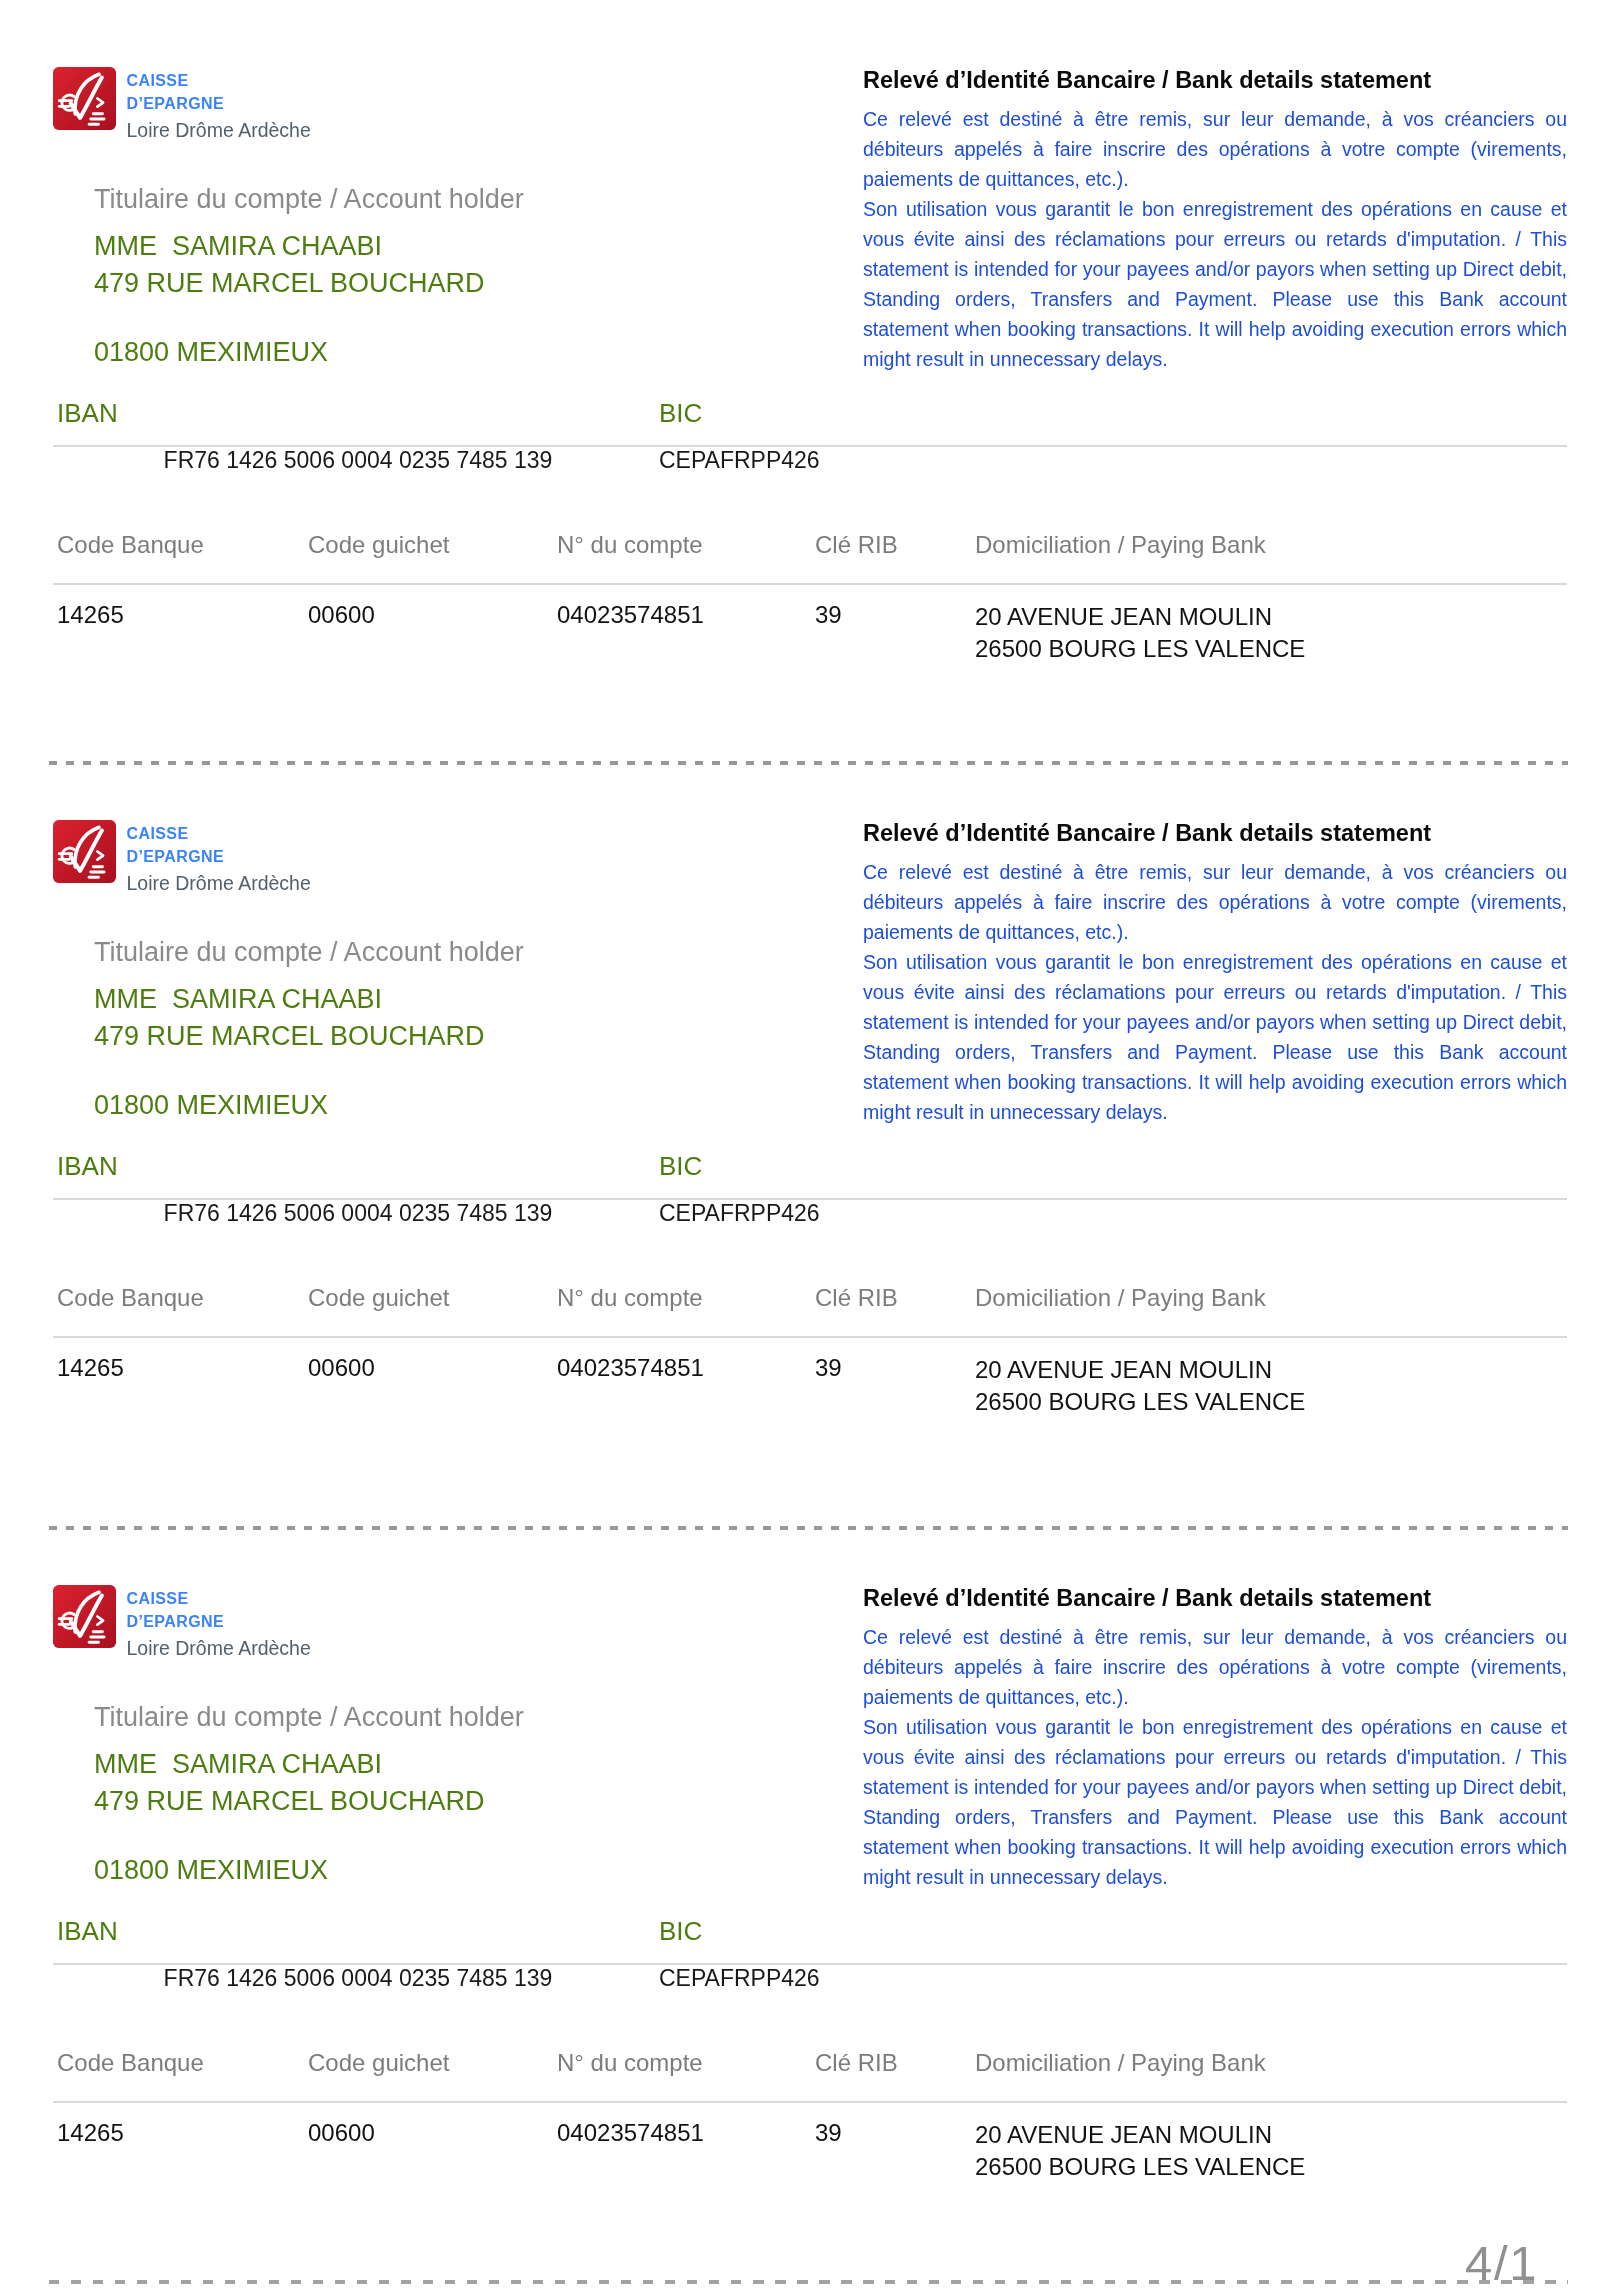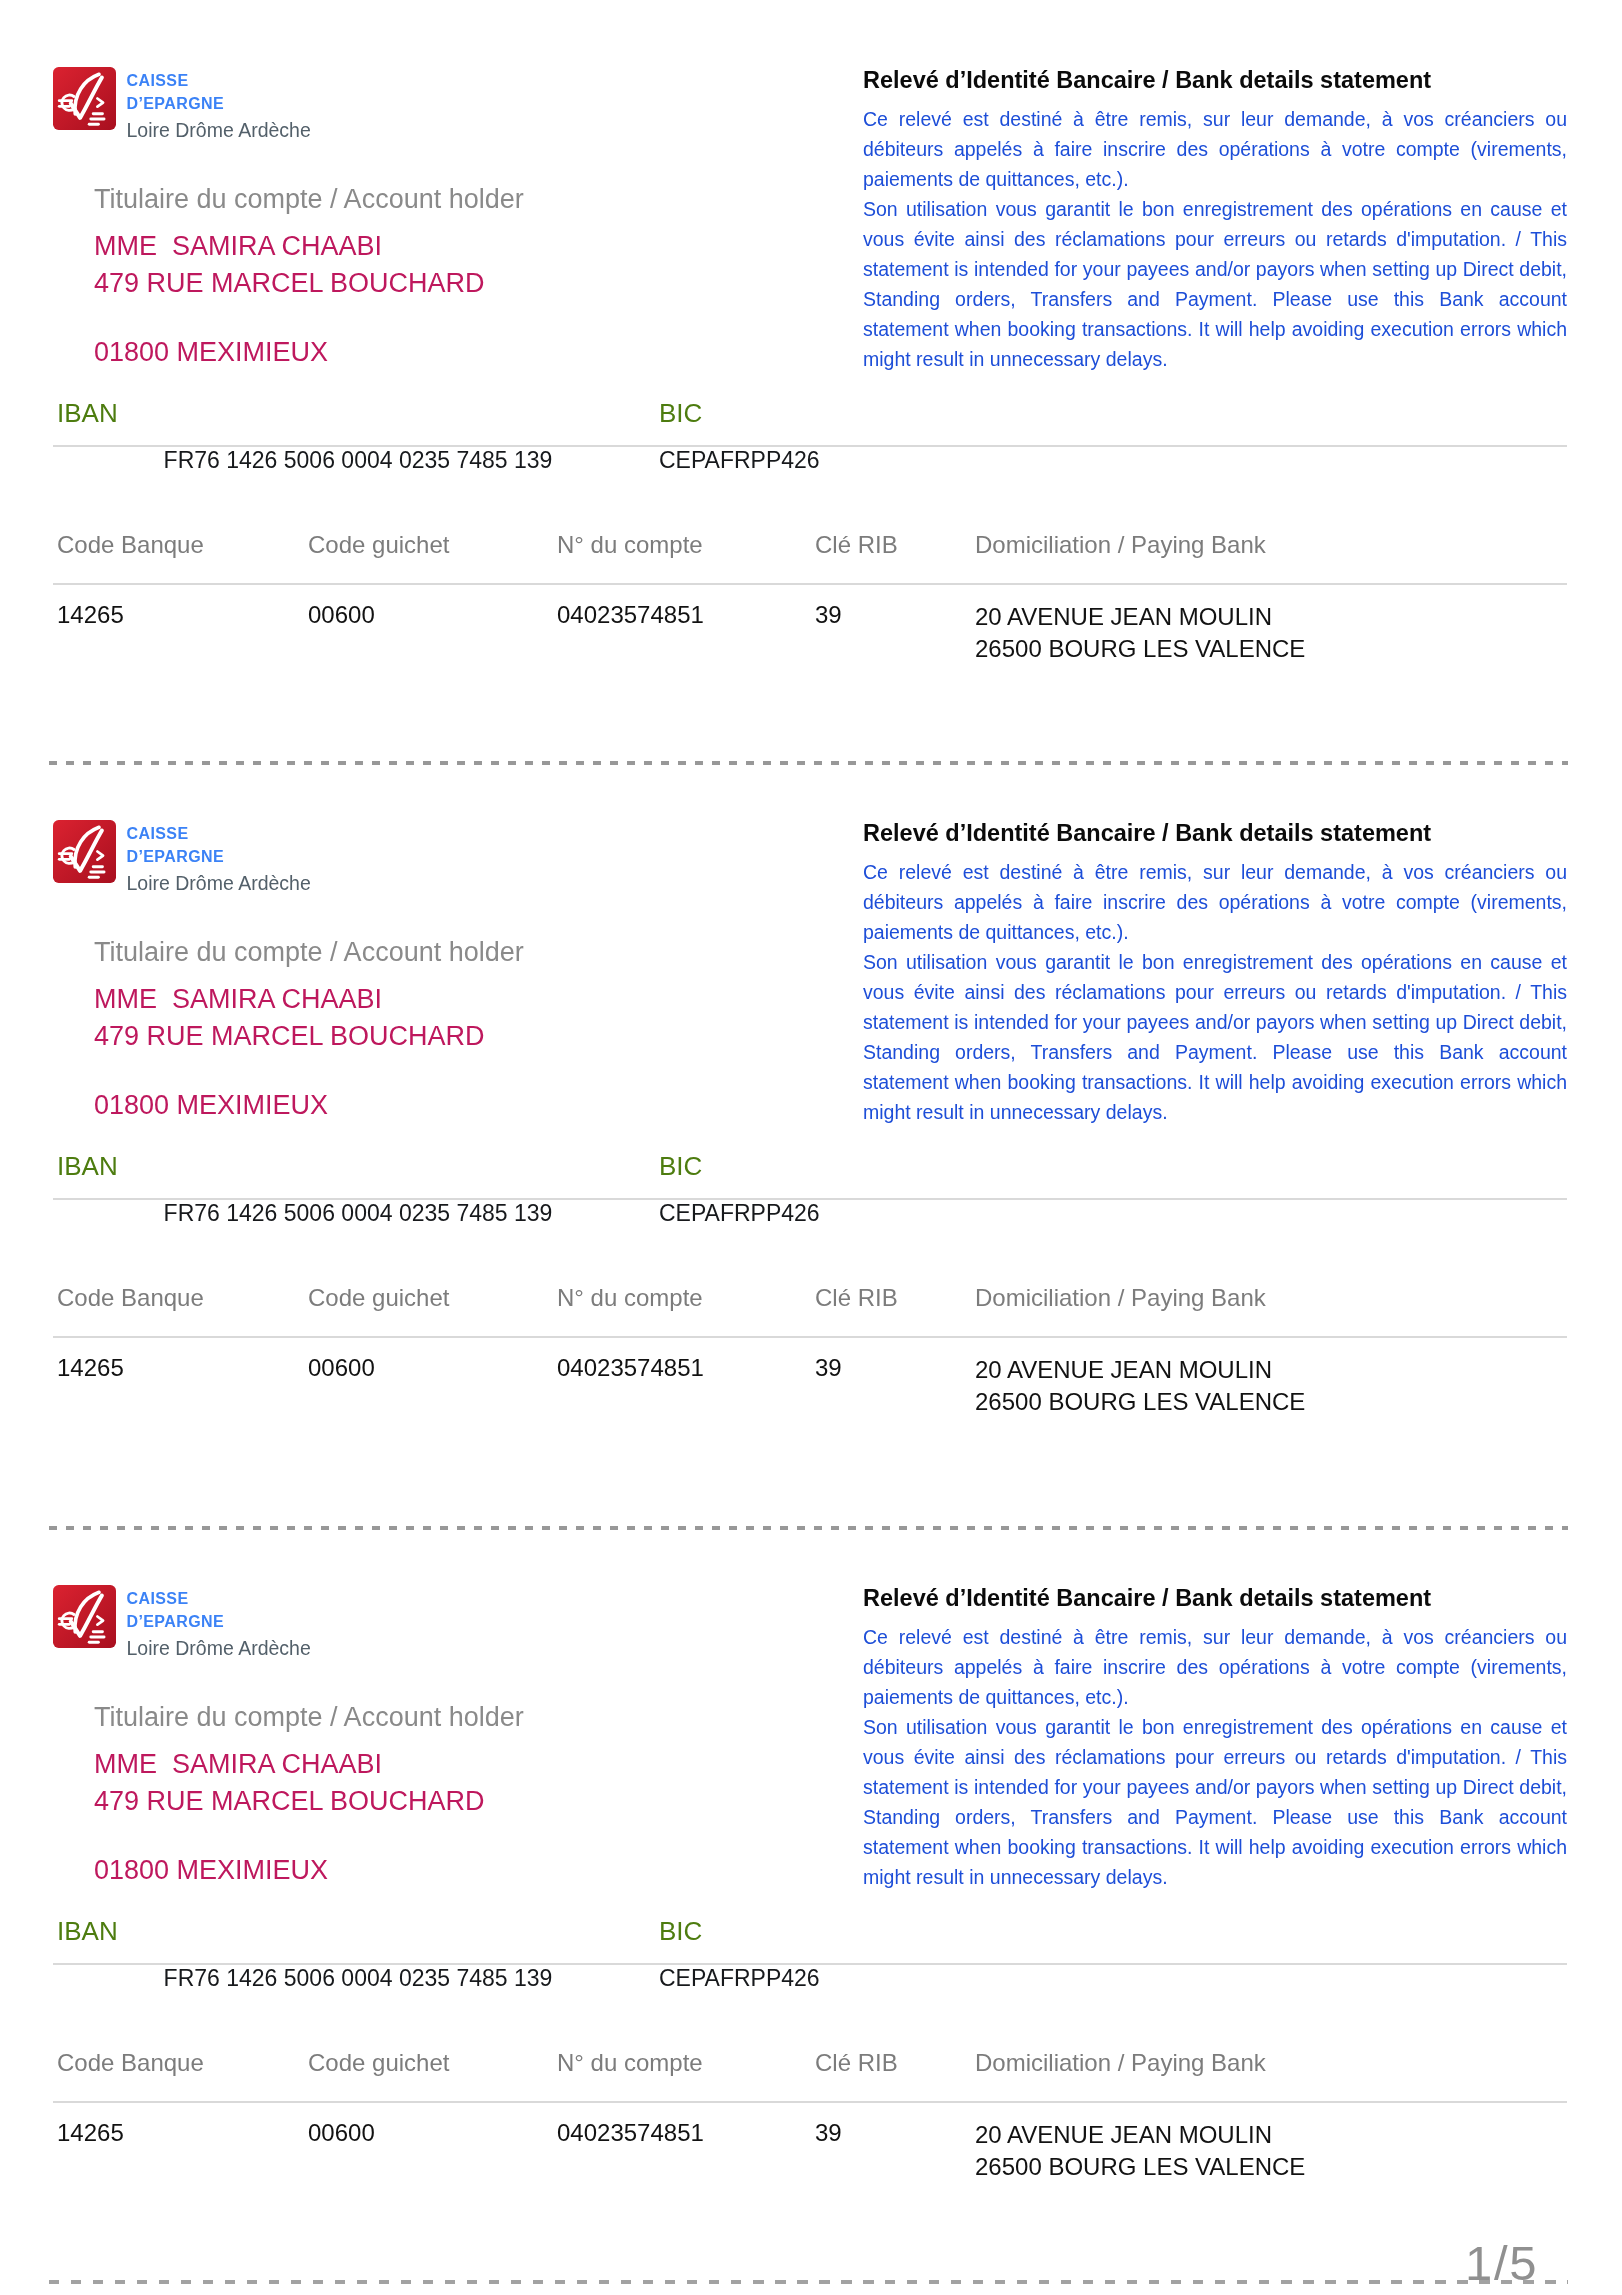--- a/index.html
+++ b/index.html
@@ -41,21 +41,21 @@
   .brand-text { margin-left: 10.5px; padding-top: 1.6px; }
   .brand-line {
     font-size: 16px; line-height: 23px; font-weight: 700;
     color: #3b82f6; letter-spacing: 0.4px;
   }
   .brand-region { font-size: 19.5px; line-height: 21px; color: #53606a; margin-top: 5px; }
 
   .holder { margin-left: 41px; margin-top: 43px; }
   .holder-label { font-size: 27px; color: #8a8a8a; }
   .holder-name, .holder-addr, .holder-city {
-    font-size: 27px; color: #be185d; font-weight: 500;
+    font-size: 27px; color: #4d7c0f; font-weight: 500;
     line-height: 37px; white-space: pre-wrap;
   }
   .holder-name { margin-top: 13px; }
   .holder-city { margin-top: 32px; }
 
   .right-col { width: 704px; flex: 0 0 auto; }
   .rib-title { font-size: 23.5px; font-weight: 700; color: #0b0b0b; margin-bottom: 9.7px; }
   .rib-notice {
     font-size: 19.5px; line-height: 30px; color: #1d4ed8;
     text-align: justify; margin: 0;
@@ -87,21 +87,21 @@
     right: 84px;
     font-size: 49px;
     color: #909090;
     letter-spacing: 1.6px;
   }
 </style>
 </head>
 <body>
 
 <div class="page" id="page">
-  <div class="page-indicator">1/5</div>
+  <div class="page-indicator">4/1</div>
 
   <section class="rib-block">
     <div class="block-top">
       <div class="left-col">
         <div class="logo-row">
           <div class="logo-box">
             <svg viewBox="0 0 78 78" xmlns="http://www.w3.org/2000/svg">
               <defs>
                 <linearGradient id="lgRed" x1="0" y1="0" x2="1" y2="1">
                   <stop offset="0" stop-color="#db2230"></stop>

